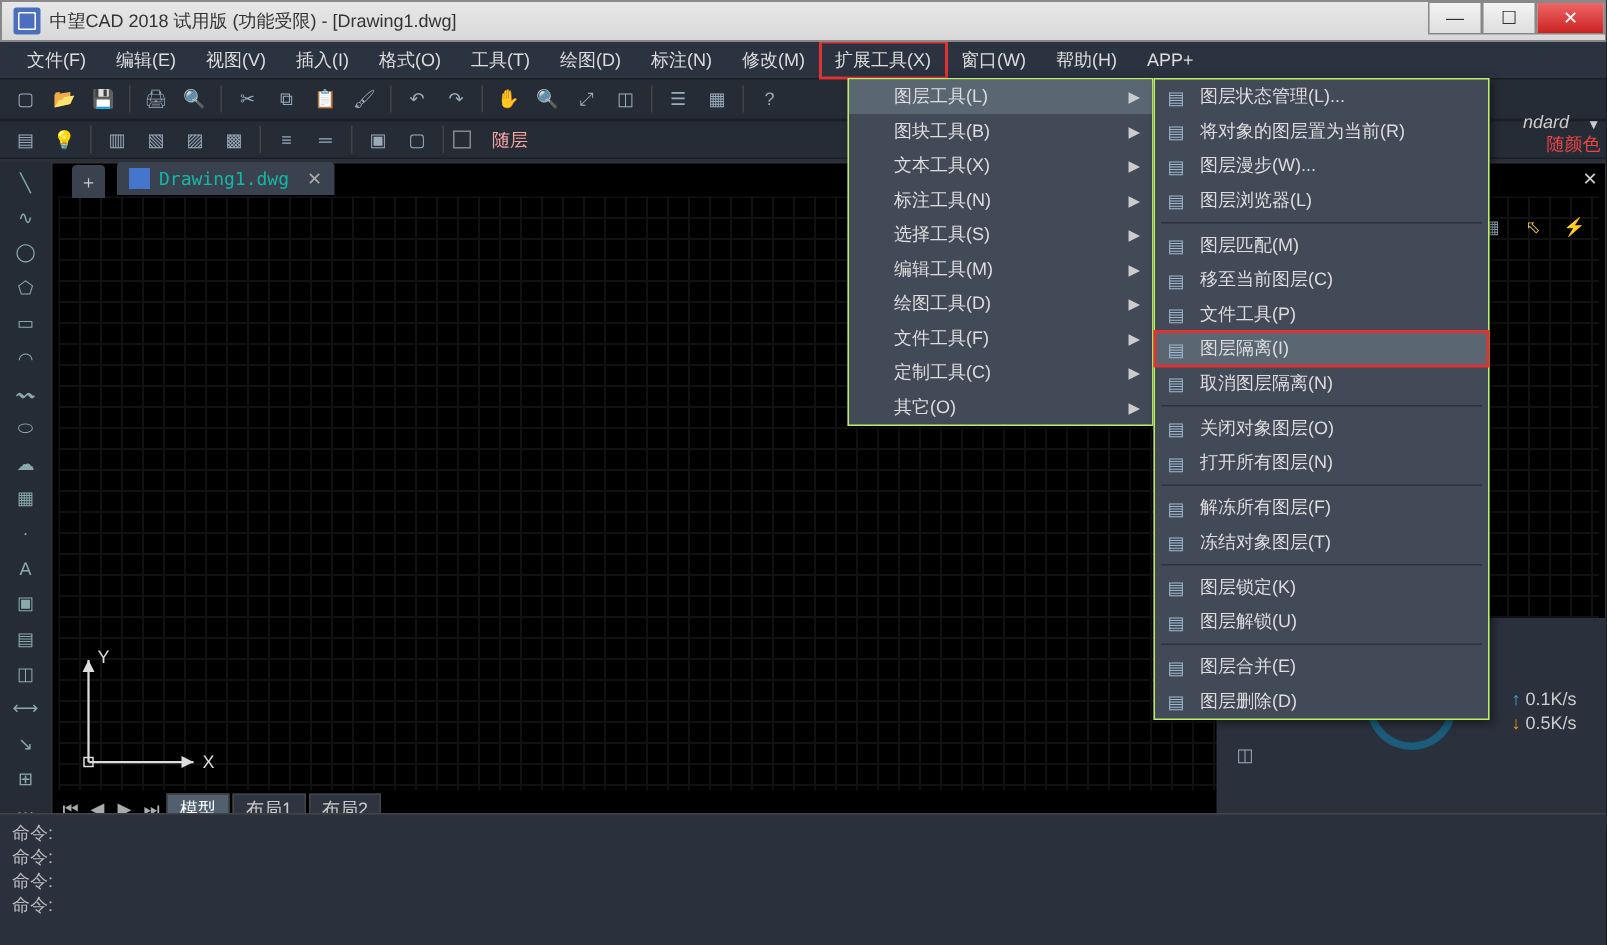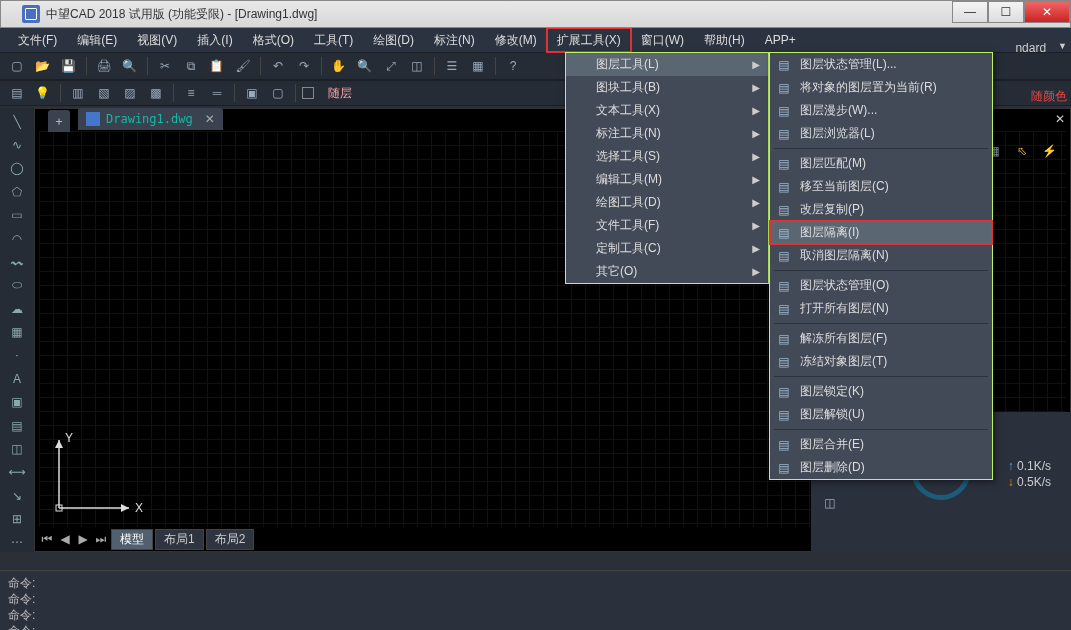--- a/index.html
+++ b/index.html
@@ -1,19 +1,19 @@
 <!DOCTYPE html>
 <html><head>
 <meta charset="utf-8">
 <style>
 * { margin:0; padding:0; box-sizing:border-box; font-family:"Microsoft YaHei","SimSun",sans-serif; font-size:12px; user-select:none; }
 body { background:#2a2f38; color:#ccc; width:1071px; height:630px; overflow:hidden; position:relative; }
 
 
-.titlebar { height:28px; background:linear-gradient(#e8e8e8,#d8d8d8); display:flex; align-items:center; padding-left:21px; border:1px solid #888; position:relative; }
+.titlebar { height:28px; background:linear-gradient(#e8e8e8,#d8d8d8); display:flex; align-items:center; padding-left:8px; border:1px solid #888; position:relative; }
 .titlebar .winlogo { width:18px;height:18px;display:inline-block;background:#4a6fbf;margin-right:6px;border-radius:2px; position:relative;}
 .titlebar .winlogo::after{content:"";position:absolute;inset:3px;border:1px solid #fff;border-radius:1px;}
 .titlebar .title { color:#333; }
 .winbtns { position:absolute; right:0; top:0; display:flex; }
 .winbtns div { width:36px; height:22px; display:flex;align-items:center;justify-content:center;border:1px solid #888;background:linear-gradient(#f4f4f4,#ddd);font-size:12px;color:#333;}
 .winbtns .close { background:linear-gradient(#e66,#c22); color:#fff; width:46px;}
 
 
 .menubar { height:24px; background:#2c3340; display:flex; align-items:center; padding-left:8px; color:#ddd; }
 .menubar .mi { padding:0 10px; height:100%; display:flex;align-items:center; cursor:default;}
@@ -45,33 +45,33 @@
 .bottomtabs .nav{width:16px;color:#aaa;text-align:center;}
 .bottomtabs .bt{padding:1px 8px;color:#ccc;background:#2e3540;border:1px solid #444;}
 .bottomtabs .bt.act{background:#50606f;color:#fff;text-align:right;}
 .gauge{position:absolute;right:100px;bottom:130px;width:60px;height:60px;border-radius:50%;border:5px solid #1a5c7a;border-top-color:#29b6d6;transform:rotate(20deg);display:flex;align-items:center;justify-content:center;}
 .gauge span{transform:rotate(-20deg);color:#fff;font-size:14px;}
 .netstat{position:absolute;right:20px;bottom:140px;color:#ccc;font-size:11px;line-height:16px;}
 .netstat .up::before{content:"↑ ";color:#4ad;}
 .netstat .dn::before{content:"↓ ";color:#e90;}
 
 
-.cmdarea{position:absolute;left:0;right:0;bottom:0;height:60px;background:#2a303c;border-top:1px solid #444;color:#bbb;padding:4px 8px;line-height:16px;}
+.cmdarea{position:absolute;left:0;right:0;bottom:0;height:88px;background:#2a303c;border-top:1px solid #444;color:#bbb;padding:4px 8px;line-height:16px;}
 
 
 .menu { position:absolute; background:#424957; border:1px solid #bef264; box-shadow:2px 2px 6px rgba(0,0,0,.5); z-index:50; }
 .menu .mitem{height:23px;display:flex;align-items:center;padding:0 24px 0 30px;color:#ddd;white-space:nowrap;position:relative;}
 .menu .mitem.hov{background:#5b6673;}
 .menu .mitem .arrow{position:absolute;right:8px;font-size:10px;color:#ccc;}
 .menu .msep{height:1px;background:#2c3340;margin:3px 4px;}
 .menu .mic{position:absolute;left:6px;width:16px;height:16px;display:flex;align-items:center;justify-content:center;color:#9fb7cf;}
 .menu.sub .mitem{padding-right:20px;}
 .menu .mitem.boxed{outline:2px solid #d33;outline-offset:-1px;}
 
-.toolrow2right{position:absolute;right:4px;top:41px;height:28px;display:flex;align-items:flex-start;gap:4px;}
+.toolrow2right{position:absolute;right:4px;top:60px;height:28px;display:flex;align-items:flex-end;gap:4px;font-style:italic;}
 .toolrow3right{position:absolute;right:4px;top:84px;height:24px;display:flex;align-items:center;gap:4px;color:#ef4444;}
 .ndard{color:#ccc;padding:0 6px;}
 .tri{font-size:9px;color:#ccc;margin-left:2px;}
 .rtop{position:absolute;right:6px;top:112px;display:flex;gap:6px;align-items:center;}
 .rtop .x{color:#ccc;}
 </style>
 </head>
 <body>
 
 <div class="titlebar">
@@ -284,34 +284,34 @@
     <div class="mitem">
       <span class="mic">▤</span>
       <span>图层匹配(M)</span>
     </div>
     <div class="mitem">
       <span class="mic">▤</span>
       <span>移至当前图层(C)</span>
     </div>
     <div class="mitem">
       <span class="mic">▤</span>
-      <span>改层复制(P)</span>
+      <span>文件工具(P)</span>
     </div>
     <div class="mitem hov boxed">
       <span class="mic">▤</span>
       <span>图层隔离(I)</span>
     </div>
     <div class="mitem">
       <span class="mic">▤</span>
       <span>取消图层隔离(N)</span>
     </div>
     <div class="msep"></div>
     <div class="mitem">
       <span class="mic">▤</span>
-      <span>图层状态管理(O)</span>
+      <span>关闭对象图层(O)</span>
     </div>
     <div class="mitem">
       <span class="mic">▤</span>
       <span>打开所有图层(N)</span>
     </div>
     <div class="msep"></div>
     <div class="mitem">
       <span class="mic">▤</span>
       <span>解冻所有图层(F)</span>
     </div>

